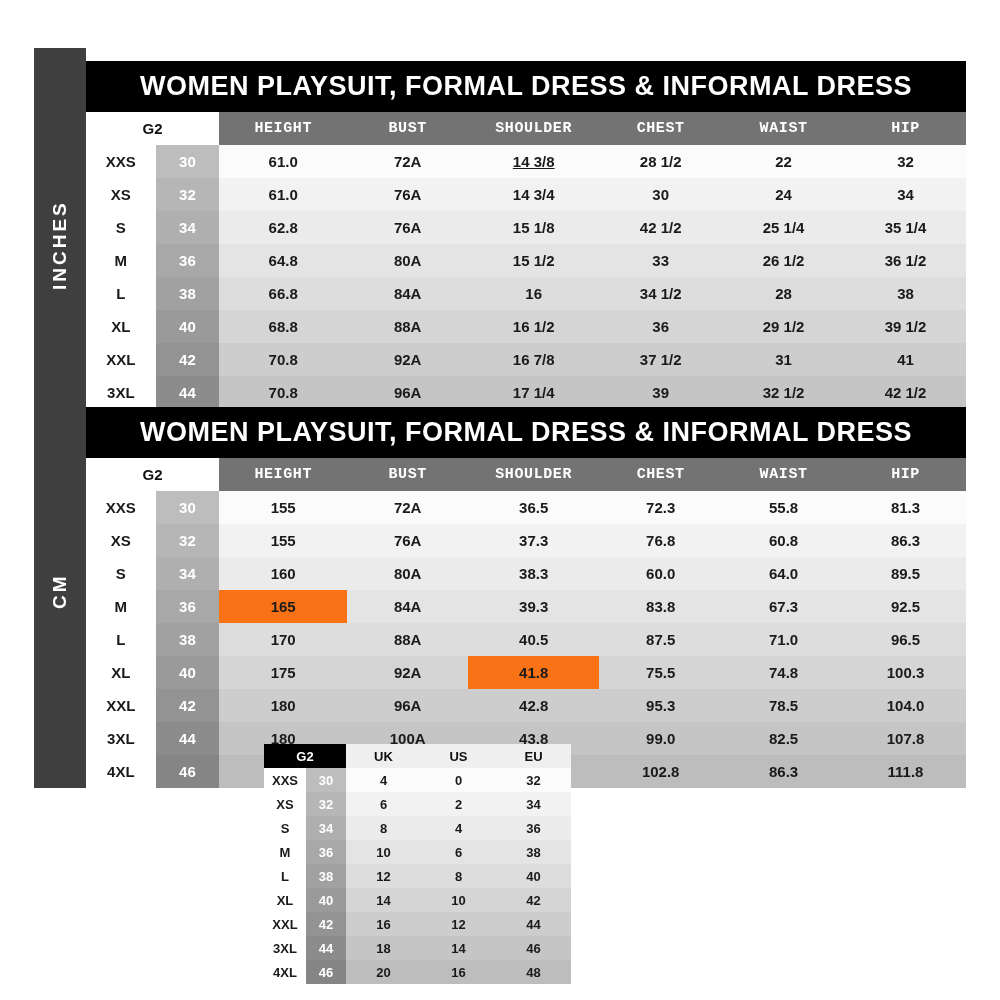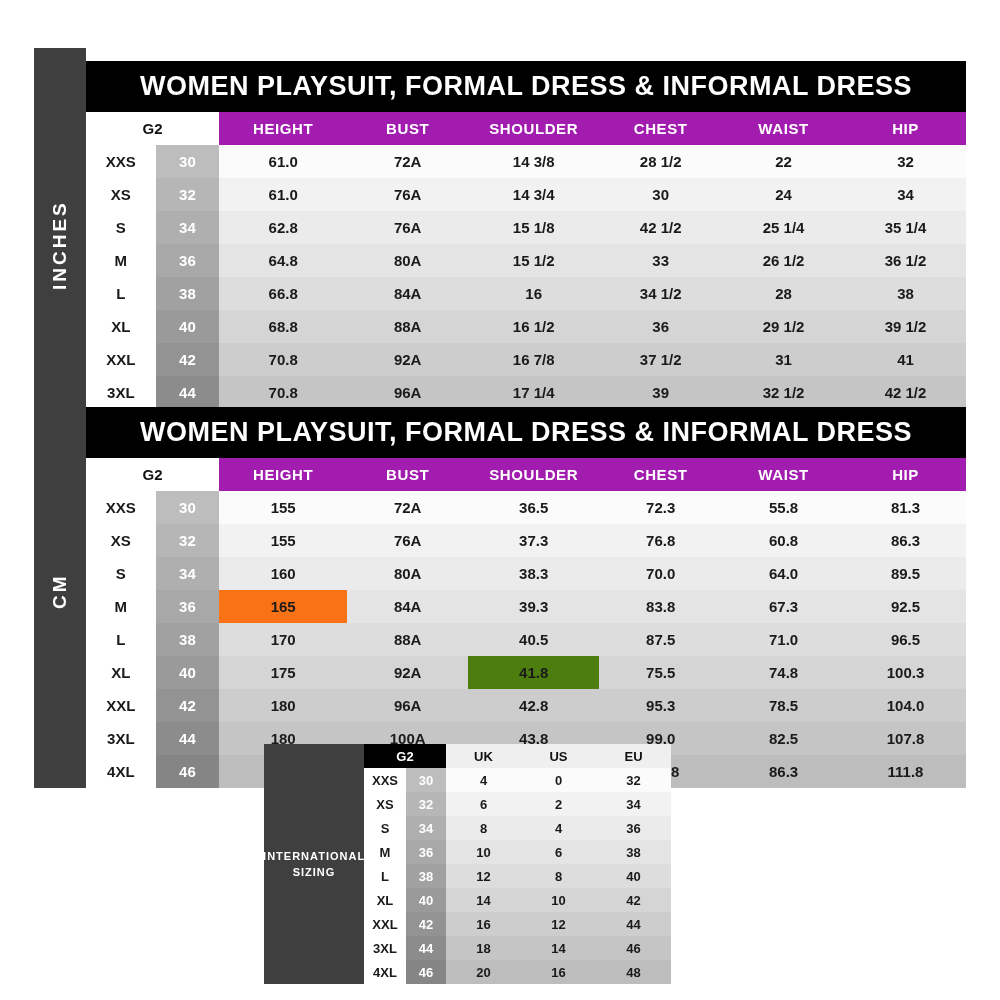--- a/index.html
+++ b/index.html
@@ -77,25 +77,26 @@
   }
 
   
   .hdr-brand {
     background: #ffffff;
     color: #111111;
     font-size: 19px;
     font-weight: 700;
   }
   .hdr-cell {
-    background: #a21caf;
+    background: #737373;
     color: #ffffff;
     font-size: 17px;
     font-weight: 700;
     letter-spacing: 0.6px;
+    font-family: Liberation Mono, monospace;
   }
 
   
   .col-size {
     background: #ffffff;
     color: #1a1a1a;
     font-size: 14px;
     font-weight: 700;
   }
   
@@ -189,21 +190,21 @@
             <th class="hdr-cell">WAIST</th>
             <th class="hdr-cell">HIP</th>
           </tr>
         </thead>
         <tbody>
             <tr>
               <td class="col-size">XXS</td>
               <td class="col-num" style="background: rgb(189, 189, 189);">30</td>
               <td class="data-cell" style="background: rgb(251, 251, 251);">61.0</td>
               <td class="data-cell" style="background: rgb(251, 251, 251);">72A</td>
-              <td class="data-cell" style="background: rgb(251, 251, 251);">14 3/8</td>
+              <td class="data-cell" style="background: rgb(251, 251, 251); text-decoration: underline;">14 3/8</td>
               <td class="data-cell" style="background: rgb(251, 251, 251);">28 1/2</td>
               <td class="data-cell" style="background: rgb(251, 251, 251);">22</td>
               <td class="data-cell" style="background: rgb(251, 251, 251);">32</td>
             </tr>
             <tr>
               <td class="col-size">XS</td>
               <td class="col-num" style="background: rgb(182, 182, 182);">32</td>
               <td class="data-cell" style="background: rgb(242, 242, 242);">61.0</td>
               <td class="data-cell" style="background: rgb(242, 242, 242);">76A</td>
               <td class="data-cell" style="background: rgb(242, 242, 242);">14 3/4</td>
@@ -332,21 +333,21 @@
               <td class="data-cell" style="background: rgb(242, 242, 242);">76.8</td>
               <td class="data-cell" style="background: rgb(242, 242, 242);">60.8</td>
               <td class="data-cell" style="background: rgb(242, 242, 242);">86.3</td>
             </tr>
             <tr>
               <td class="col-size">S</td>
               <td class="col-num" style="background: rgb(175, 175, 175);">34</td>
               <td class="data-cell" style="background: rgb(235, 235, 235);">160</td>
               <td class="data-cell" style="background: rgb(235, 235, 235);">80A</td>
               <td class="data-cell" style="background: rgb(235, 235, 235);">38.3</td>
-              <td class="data-cell" style="background: rgb(235, 235, 235);">70.0</td>
+              <td class="data-cell" style="background: rgb(235, 235, 235);">60.0</td>
               <td class="data-cell" style="background: rgb(235, 235, 235);">64.0</td>
               <td class="data-cell" style="background: rgb(235, 235, 235);">89.5</td>
             </tr>
             <tr>
               <td class="col-size">M</td>
               <td class="col-num" style="background: rgb(168, 168, 168);">36</td>
               <td class="data-cell" style="background: #f97316;">165</td>
               <td class="data-cell" style="background: rgb(228, 228, 228);">84A</td>
               <td class="data-cell" style="background: rgb(228, 228, 228);">39.3</td>
               <td class="data-cell" style="background: rgb(228, 228, 228);">83.8</td>
@@ -361,21 +362,21 @@
               <td class="data-cell" style="background: rgb(221, 221, 221);">40.5</td>
               <td class="data-cell" style="background: rgb(221, 221, 221);">87.5</td>
               <td class="data-cell" style="background: rgb(221, 221, 221);">71.0</td>
               <td class="data-cell" style="background: rgb(221, 221, 221);">96.5</td>
             </tr>
             <tr>
               <td class="col-size">XL</td>
               <td class="col-num" style="background: rgb(154, 154, 154);">40</td>
               <td class="data-cell" style="background: rgb(213, 213, 213);">175</td>
               <td class="data-cell" style="background: rgb(213, 213, 213);">92A</td>
-              <td class="data-cell" style="background: #4d7c0f;">41.8</td>
+              <td class="data-cell" style="background: #f97316;">41.8</td>
               <td class="data-cell" style="background: rgb(213, 213, 213);">75.5</td>
               <td class="data-cell" style="background: rgb(213, 213, 213);">74.8</td>
               <td class="data-cell" style="background: rgb(213, 213, 213);">100.3</td>
             </tr>
             <tr>
               <td class="col-size">XXL</td>
               <td class="col-num" style="background: rgb(147, 147, 147);">42</td>
               <td class="data-cell" style="background: rgb(205, 205, 205);">180</td>
               <td class="data-cell" style="background: rgb(205, 205, 205);">96A</td>
               <td class="data-cell" style="background: rgb(205, 205, 205);">42.8</td>
@@ -402,21 +403,20 @@
               <td class="data-cell" style="background: rgb(189, 189, 189);">102.8</td>
               <td class="data-cell" style="background: rgb(189, 189, 189);">86.3</td>
               <td class="data-cell" style="background: rgb(189, 189, 189);">111.8</td>
             </tr>
           </tbody>
       </table>
     </div>
   </div>
 
   <div class="intl-block" style="left:264px; top:744px;">
-    <div class="intl-label">INTERNATIONAL SIZING</div>
     <table class="intl-table">
       <colgroup>
         <col style="width:42px">
           <col style="width:40px">
         <col style="width:75px">
           <col style="width:75px">
           <col style="width:75px">
       </colgroup>
       <thead>
         <tr>

